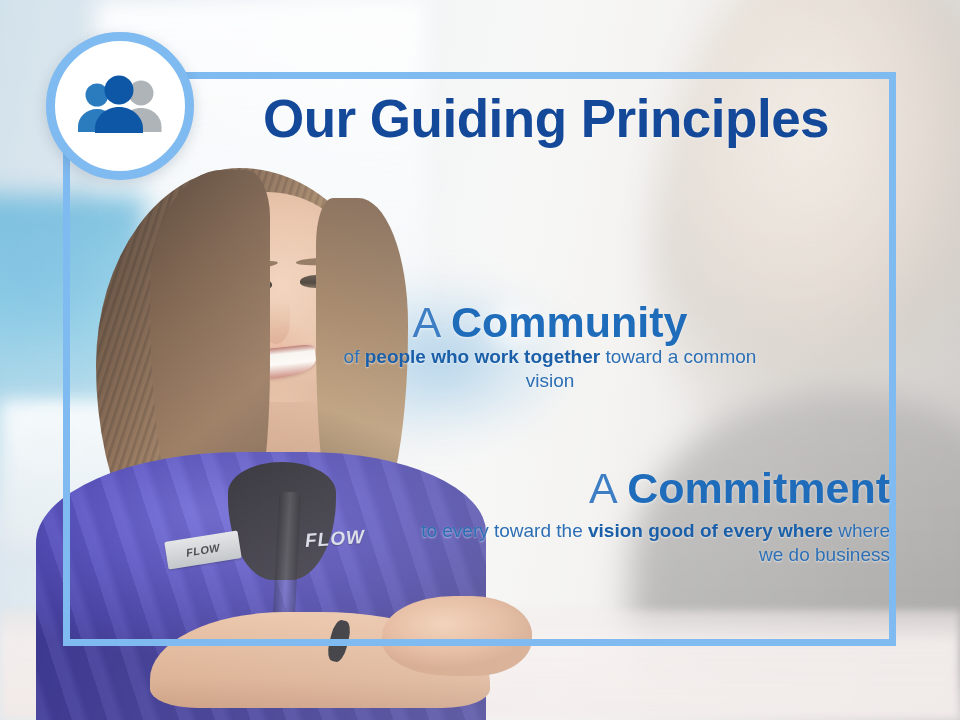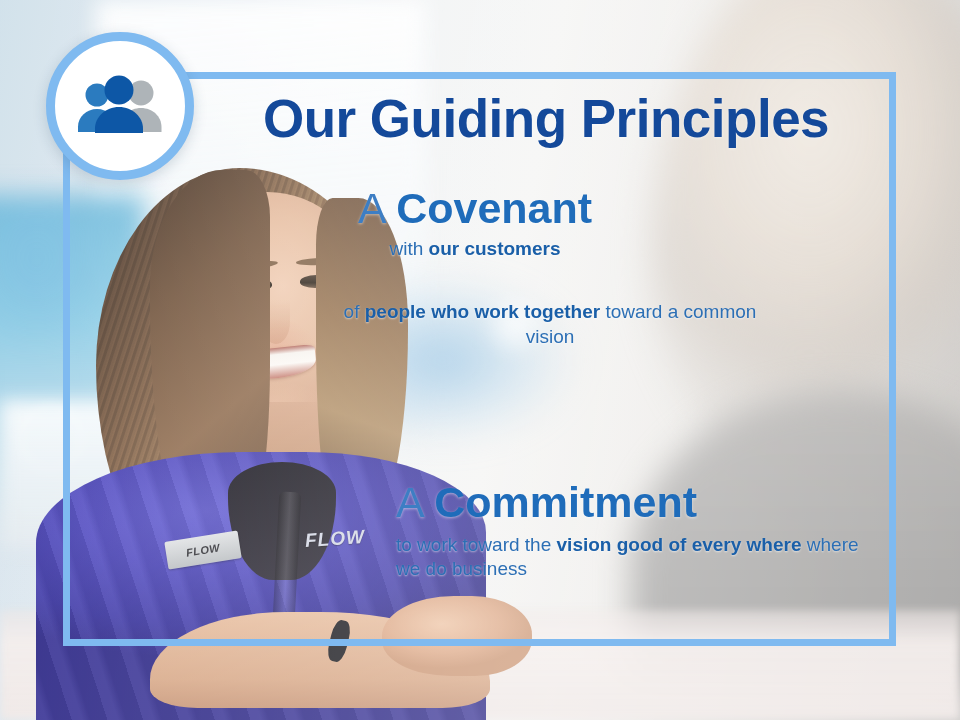--- a/index.html
+++ b/index.html
@@ -350,21 +350,21 @@
   .p-sub {
     font-size: 19px;
     line-height: 1.30;
     color: #2c6fb5;
     text-shadow: 0 1px 2px rgba(255,255,255,0.6);
   }
   .p-sub b { font-weight: bold; color: #1a5fa8; }
 
   .p1 { left: 260px; top: 186px; width: 430px; text-align: center; }
   .p2 { left: 330px; top: 300px; width: 440px; text-align: center; }
-  .p3 { left: 396px; top: 466px; width: 470px; text-align: left; margin-top: 14px; }
+  .p3 { left: 420px; top: 466px; width: 470px; text-align: right; }
 
   .p1 .p-sub { margin-top: 6px; }
   .p2 .p-sub { margin-top: 0; }
   .p3 .p-sub { margin-top: 8px; }
 </style>
 </head>
 <body>
 
 <div id="poster">
 
@@ -424,28 +424,25 @@
 
       <circle cx="46" cy="15" r="14.5" fill="#0d57a6"></circle>
       <path d="M46 32 C59.5 32 70 42 70 53.5 L70 58 L22 58 L22 53.5 C22 42 32.5 32 46 32 Z" fill="#0d57a6"></path>
     </svg>
   </div>
 
   <div class="content">
 
     <div class="title">Our Guiding Principles</div>
 
-    <div class="principle p1">
-      <div class="p-head"><span class="lead">A </span><span class="key">Covenant</span></div>
-      <div class="p-sub"><span>with </span><b>our customers</b></div>
-    </div>
 
     <div class="principle p2">
+      <div class="p-head"><span class="lead">A </span><span class="key">Community</span></div>
       <div class="p-sub"><span>of </span><b>people who work together</b><span> toward a common vision</span></div>
     </div>
 
     <div class="principle p3">
       <div class="p-head"><span class="lead">A </span><span class="key">Commitment</span></div>
-      <div class="p-sub"><span>to work toward the </span><b>vision</b><span> </span><b>good of every where</b><span> where we do business</span></div>
+      <div class="p-sub"><span>to every toward the </span><b>vision</b><span> </span><b>good of every where</b><span> where we do business</span></div>
     </div>
 
   </div>
 </div>
 
 </body></html>

